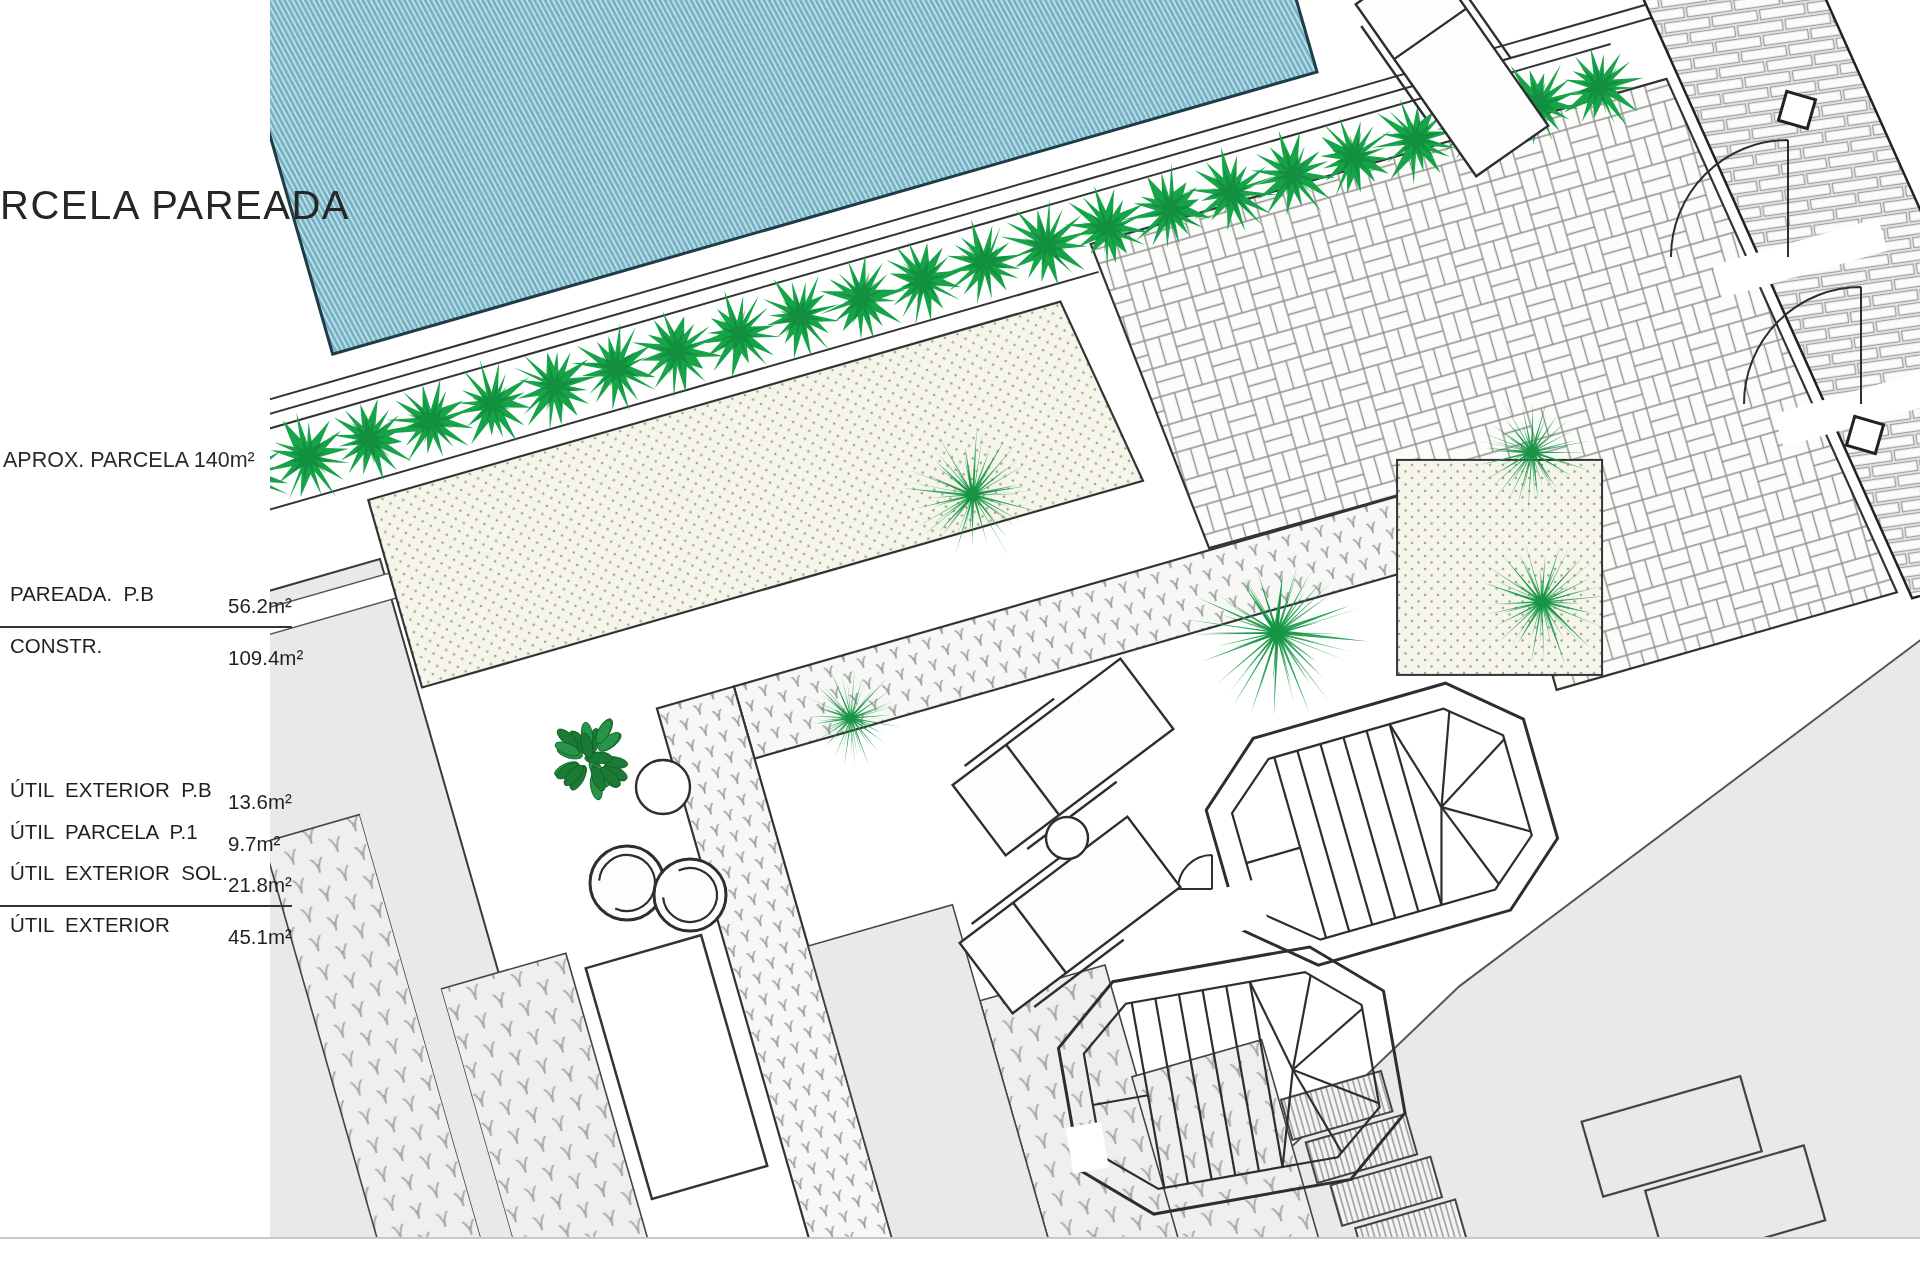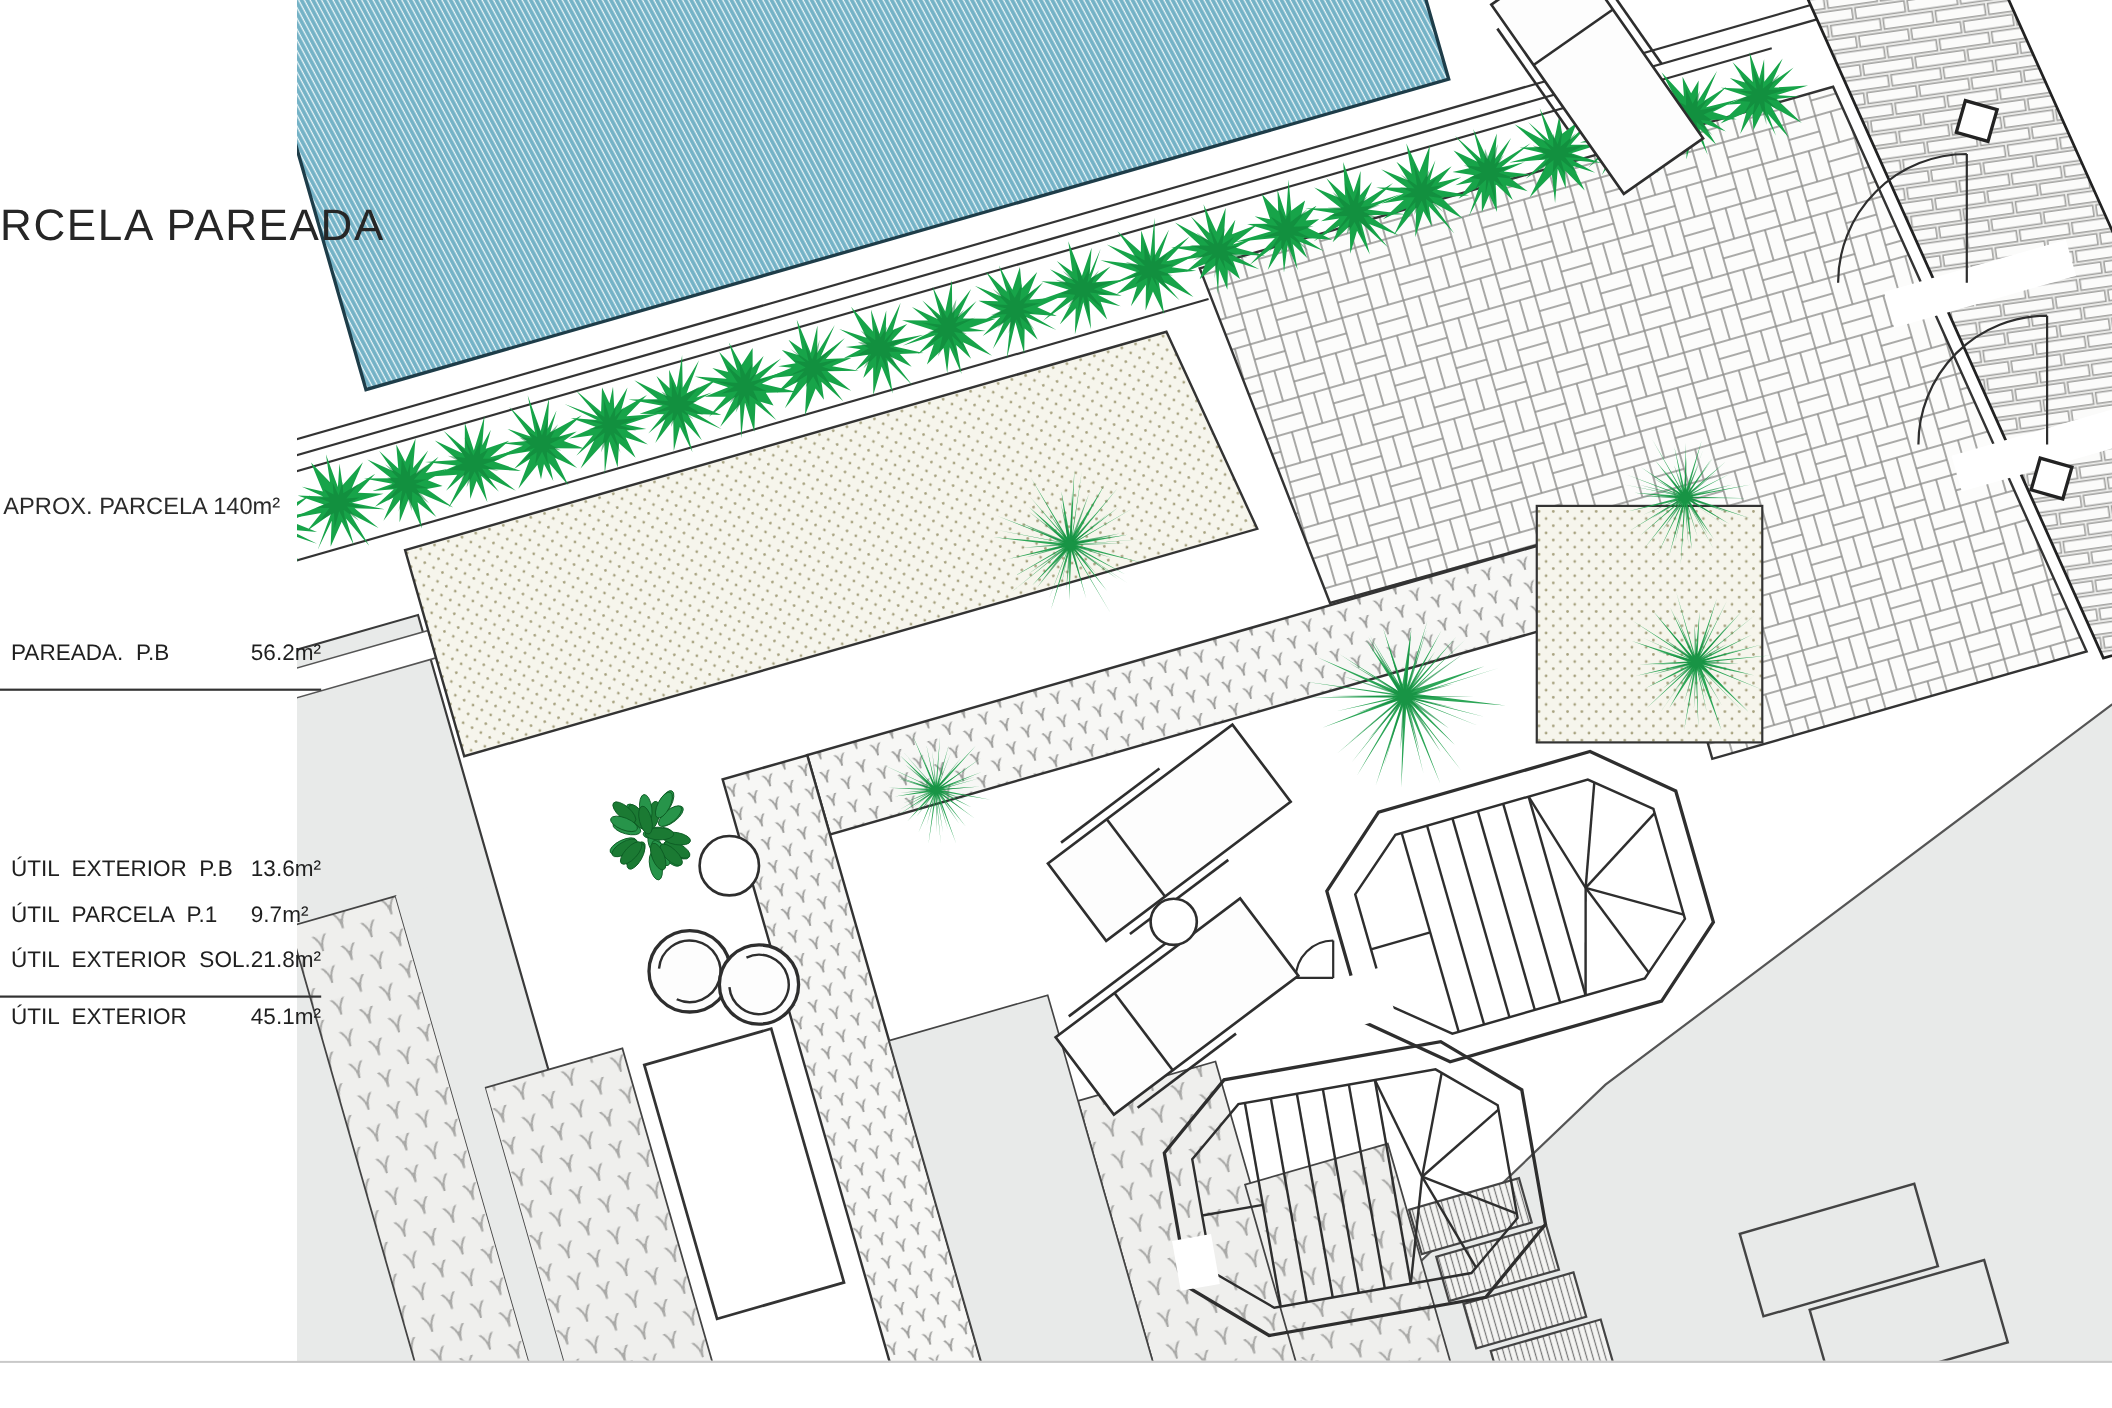--- a/index.html
+++ b/index.html
@@ -6,40 +6,44 @@
   body{width:1920px;height:1280px;position:relative;overflow:hidden;
        font-family:"Liberation Sans","DejaVu Sans",sans-serif;color:#1f1f1f;}
   .legend{position:absolute;left:0;top:0;width:270px;height:1237px;background:#fff;z-index:5;}
   .plan-title{position:absolute;left:0px;top:183px;font-size:40px;letter-spacing:1.5px;color:#262626;white-space:nowrap;}
   .parcel-note{position:absolute;left:3px;top:448px;font-size:21.5px;color:#2a2a2a;white-space:pre;text-align:center;}
   .tbl{position:absolute;left:0;width:300px;}
   .tbl-constr{top:582px;}
   .tbl-util{top:778px;}
   .row{position:relative;height:41.5px;font-size:20.5px;}
   .row .lbl{position:absolute;left:10px;top:0;white-space:pre;}
-  .row .val{position:absolute;left:228px;top:0;white-space:pre;}
+  .row .val{position:absolute;left:228px;top:12px;white-space:pre;}
   .rule{height:0;border-top:2.5px solid #333;width:292px;margin:2px 0 6px 0;}
   .clip{position:absolute;left:270px;top:0;width:1650px;height:1237px;overflow:hidden;background:#fff;}
   .rot{position:absolute;left:-482px;top:-145px;transform:rotate(-16deg);transform-origin:0 0;}
   .overlay{position:absolute;left:0;top:0;}
   .page-edge{position:absolute;left:0;top:1237px;width:1920px;height:2px;background:#c9c9c9;}
 </style>
 </head>
 <body>
 
 <div class="legend">
   <div class="plan-title">RCELA PAREADA</div>
   <div class="parcel-note">APROX. PARCELA 140m²</div>
 
   <div class="tbl tbl-constr">
     <div class="row">
       <span class="lbl">PAREADA.  P.B</span>
       <span class="val">56.2m²</span>
     </div>
     <div class="rule"></div>
+    <div class="row">
+      <span class="lbl">CONSTR.</span>
+      <span class="val">109.4m²</span>
+    </div>
   </div>
 
   <div class="tbl tbl-util">
     <div class="row">
       <span class="lbl">ÚTIL  EXTERIOR  P.B</span>
       <span class="val">13.6m²</span>
     </div>
     <div class="row">
       <span class="lbl">ÚTIL  PARCELA  P.1</span>
       <span class="val">9.7m²</span>

